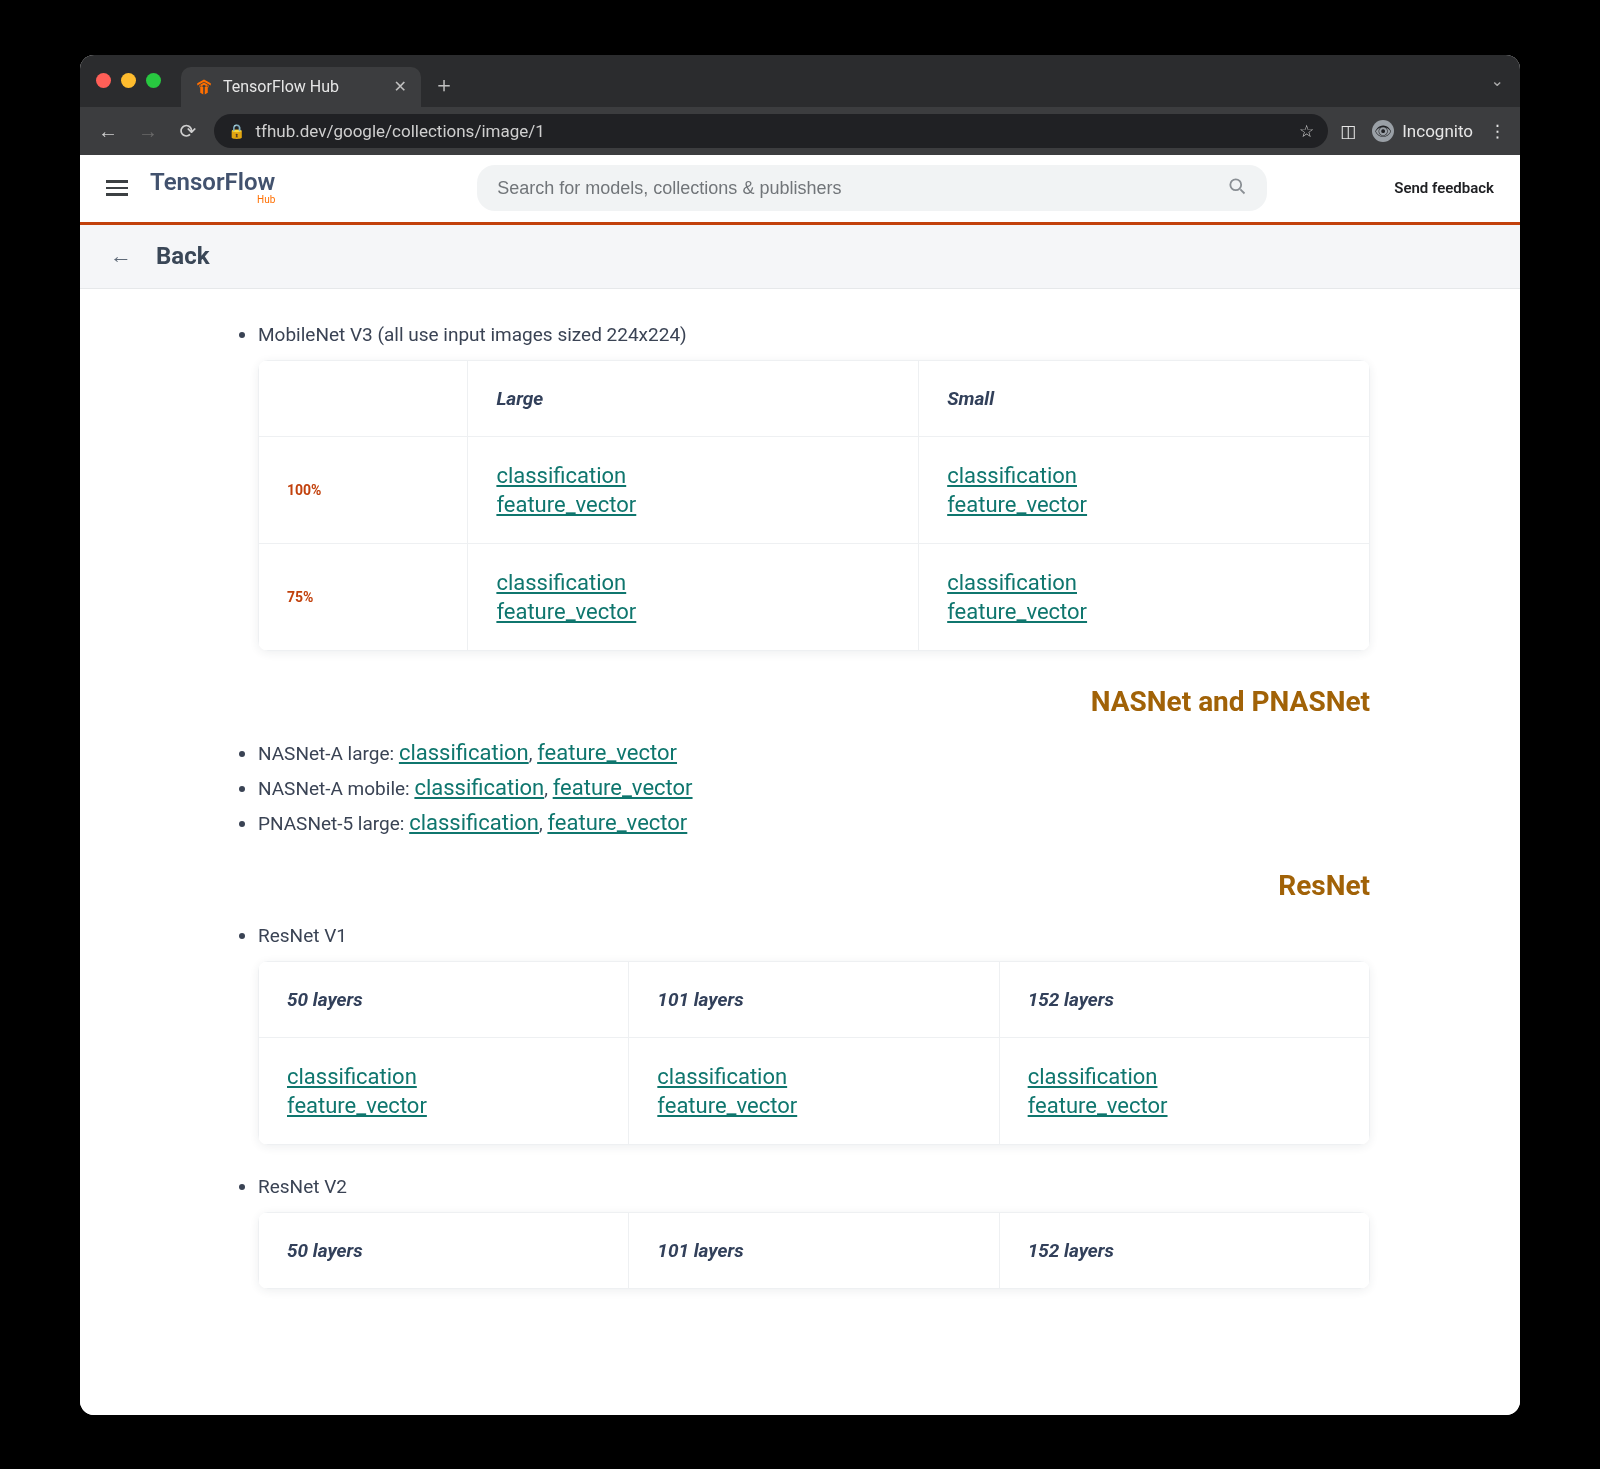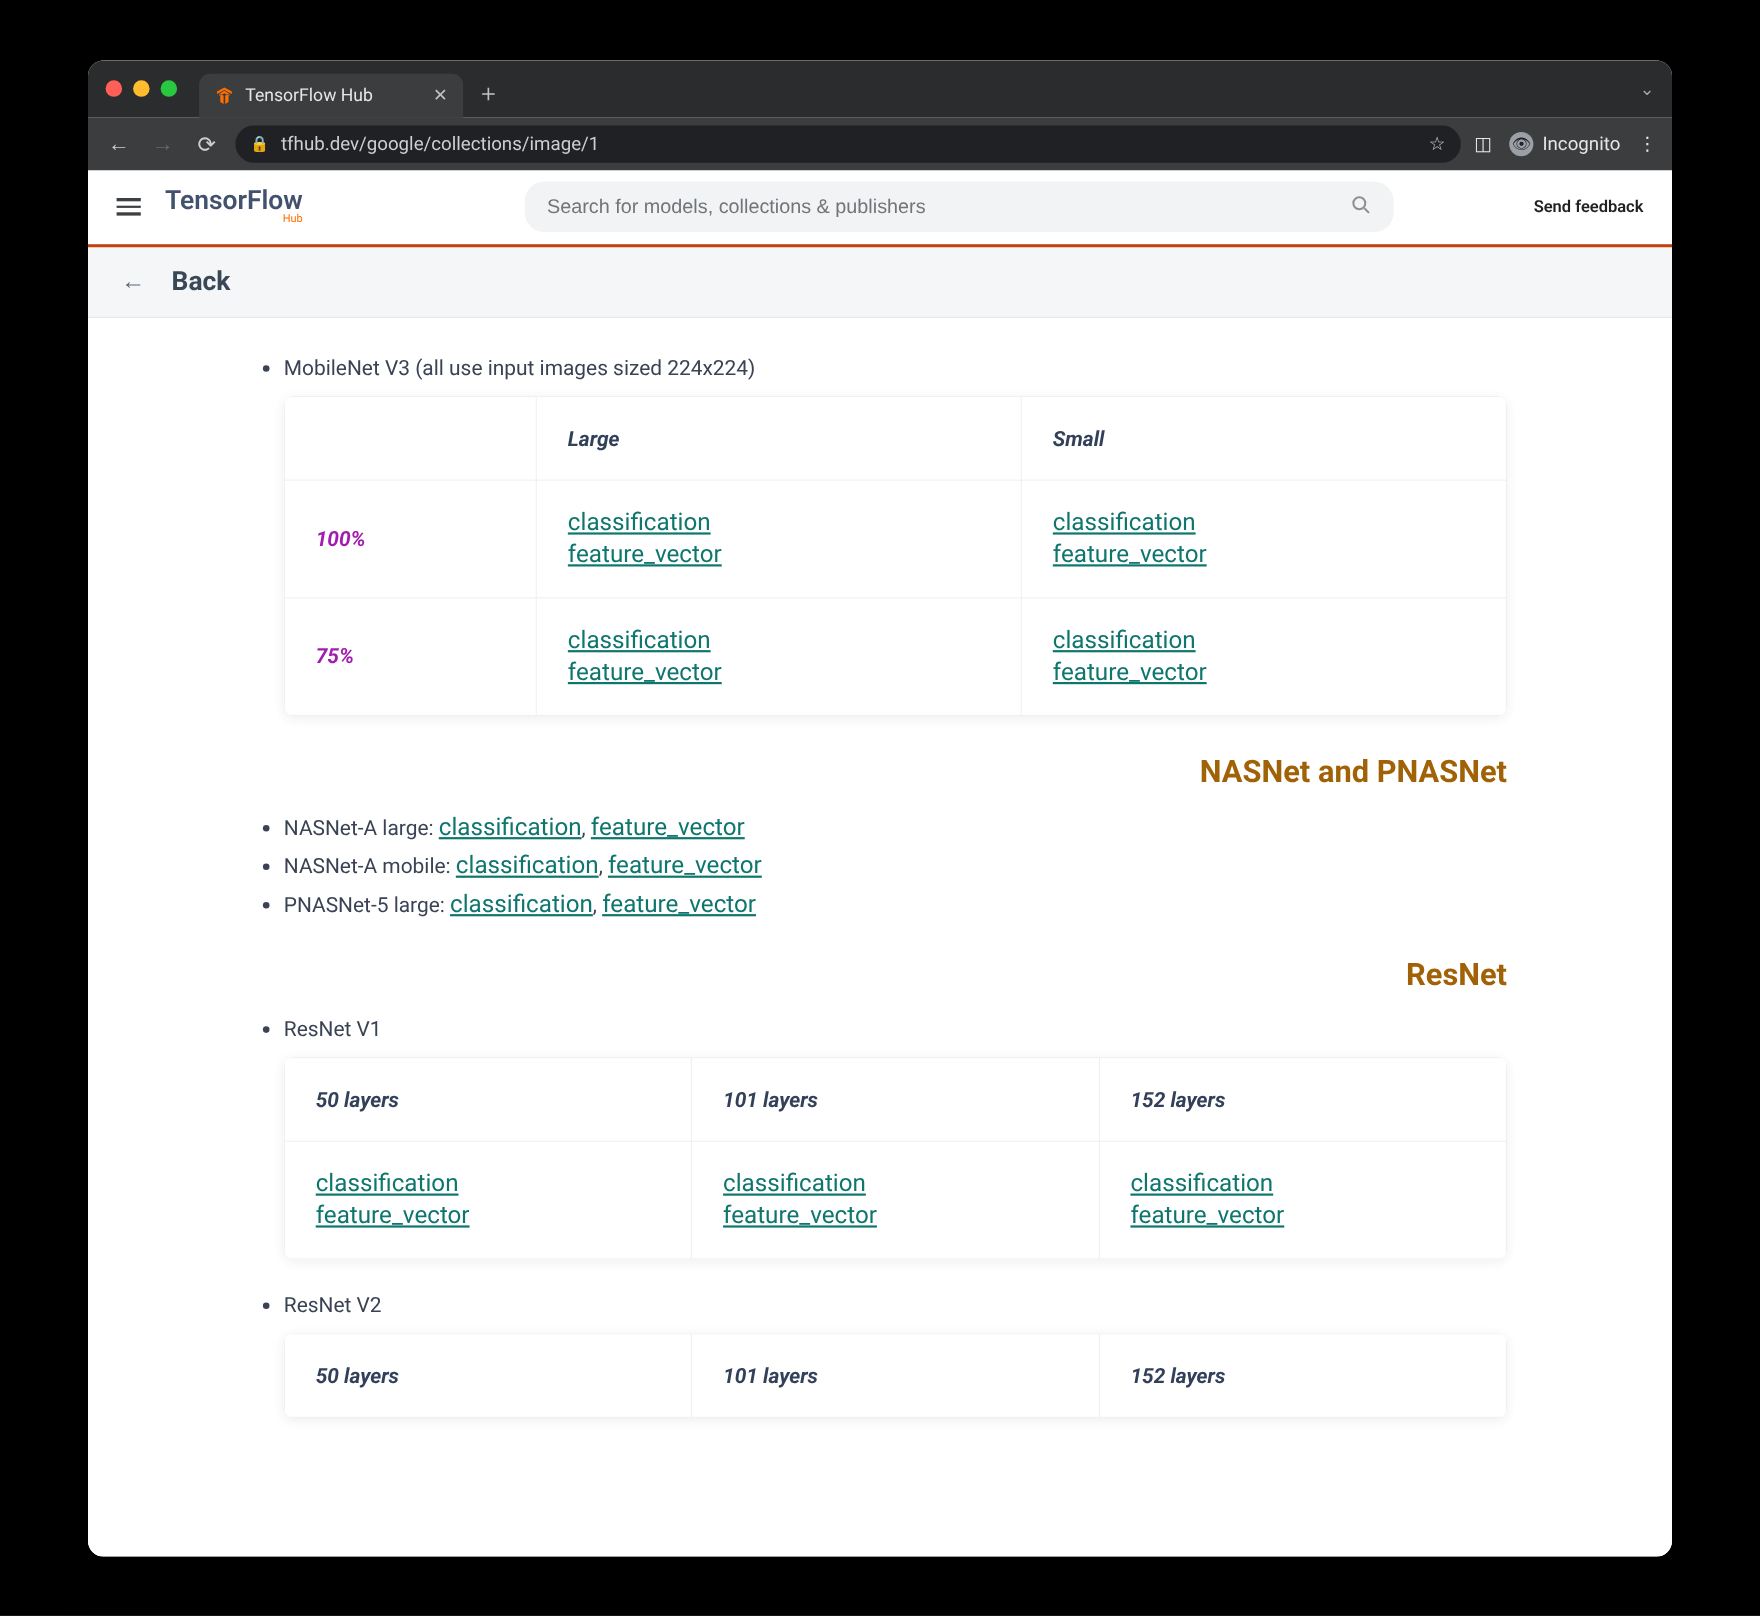--- a/index.html
+++ b/index.html
@@ -163,21 +163,21 @@
       padding: 26px 28px;
       border: 1px solid #eef0f2;
       vertical-align: middle;
     }
     .card-table th {
       font-size: 19px;
       font-weight: 700;
       color: #32405a;
       font-style: italic;
     }
-    .card-table td.rowlabel { font-weight: 700; color: #a21caf; font-size: 19px; font-style: italic; }
+    .card-table td.rowlabel { font-weight: 700; color: #c2410c; font-size: 14px; }
     .link-stack a, ul.bullets a {
       color: #0f766e;
       text-decoration: underline;
       font-size: 22px;
     }
     .link-stack a { display: block; margin-bottom: 4px; }
     .link-stack a:last-child { margin-bottom: 0; }
     .three-col th, .three-col td { width: 33.33%; }
     .svg-icon { display: inline-block; vertical-align: middle; }
   </style>

